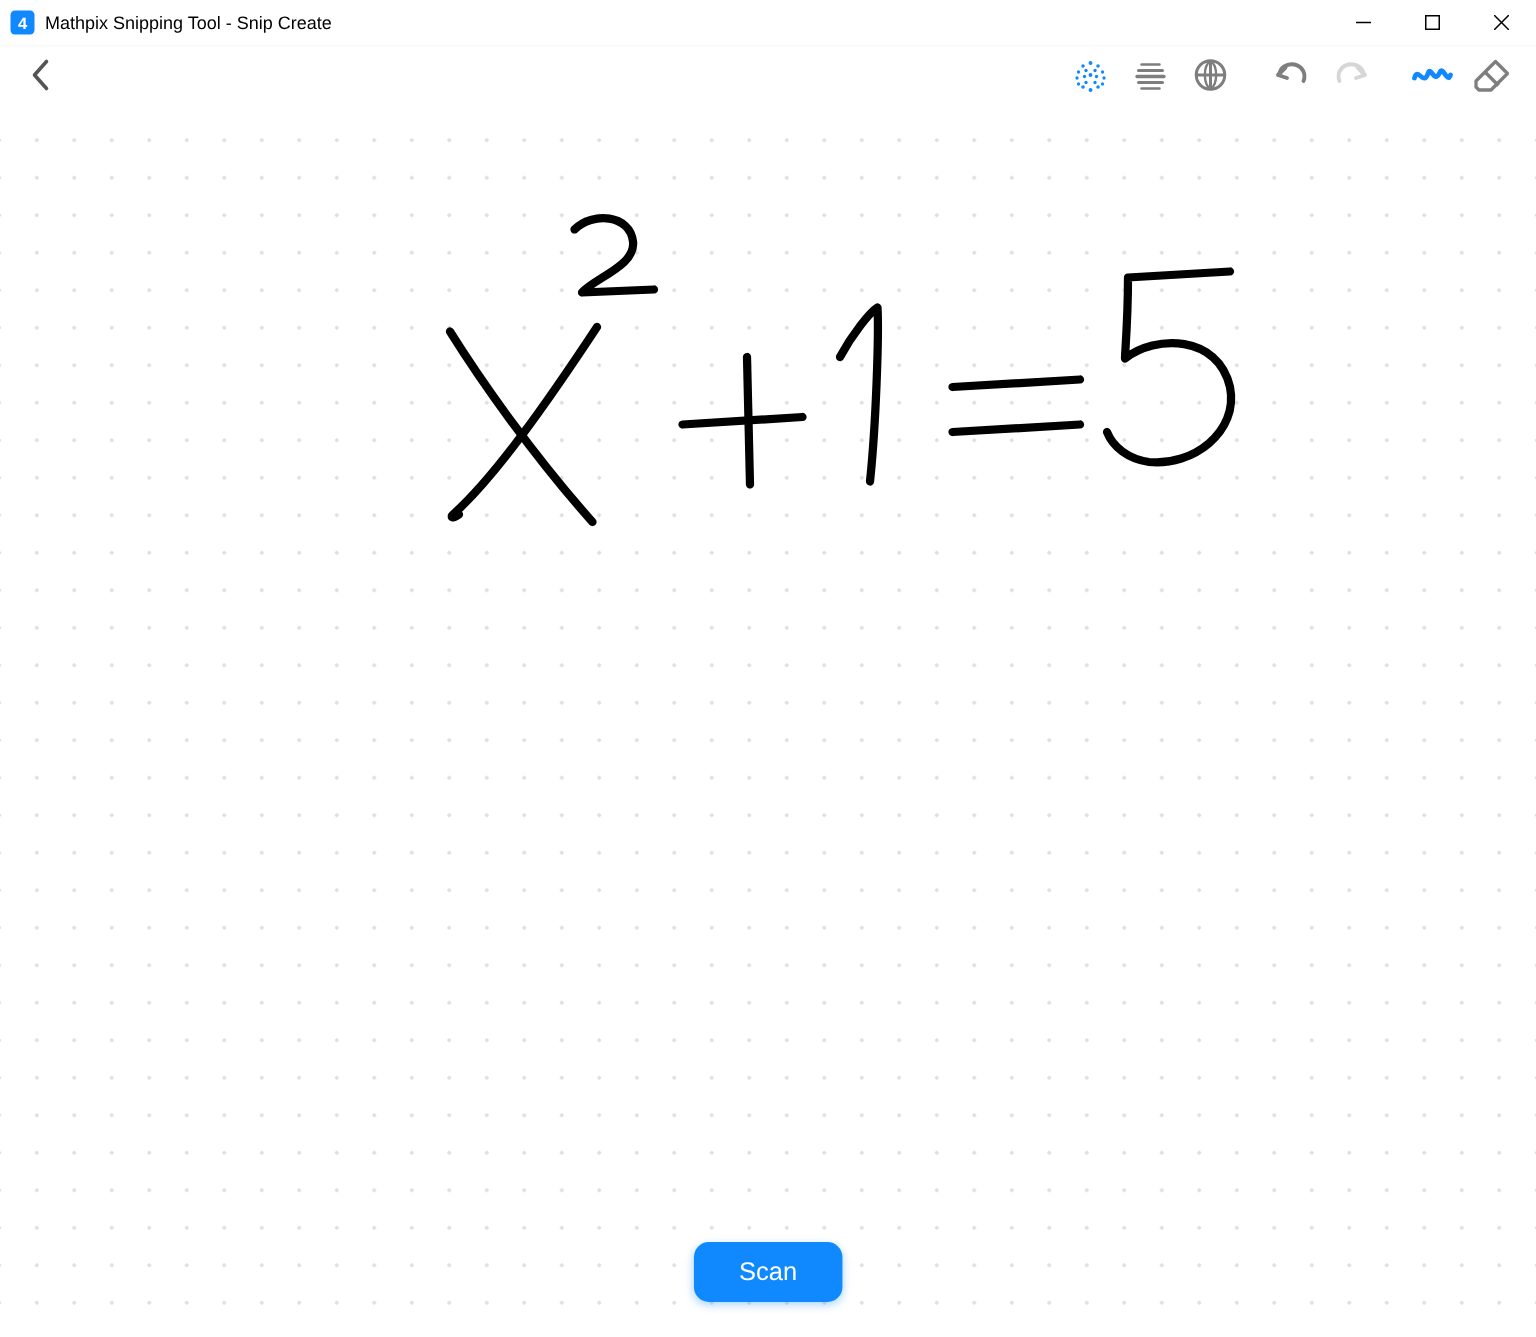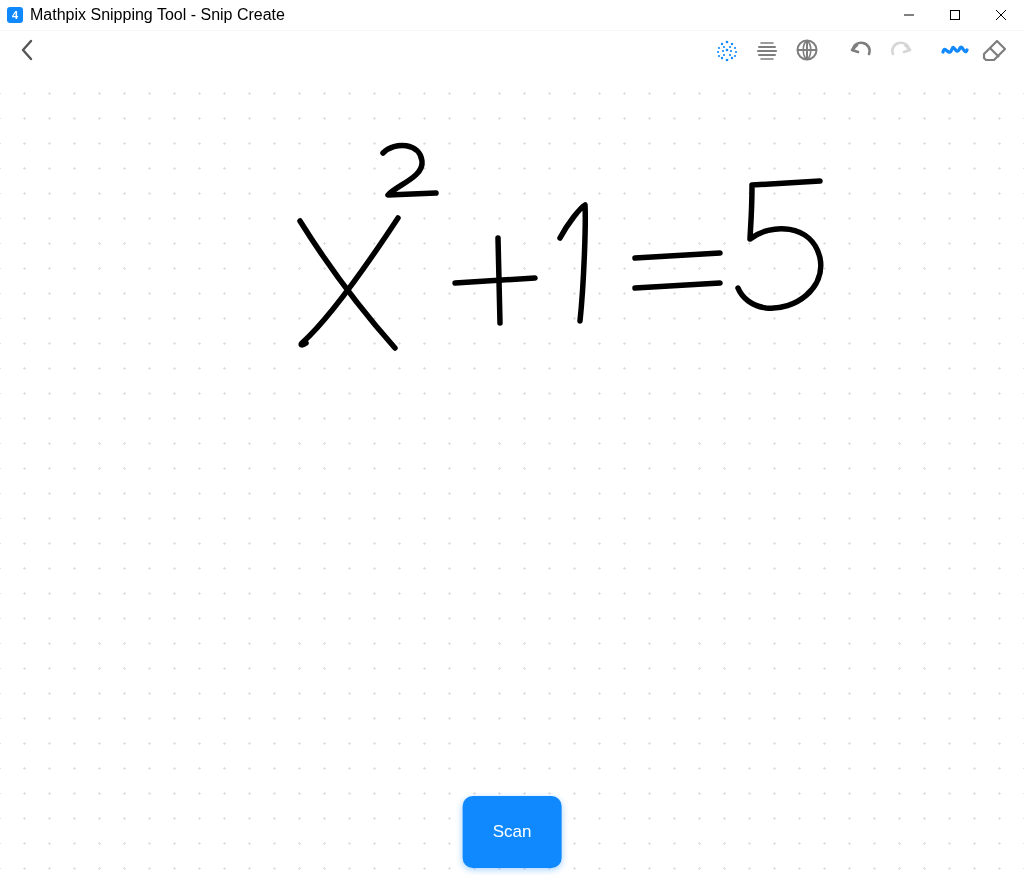--- a/index.html
+++ b/index.html
@@ -21,21 +21,21 @@
     background: #ffffff;
     border-bottom: 1px solid rgba(0,0,0,0.03);
     user-select: none;
   }
   .titlebar .app-icon {
     width: 18px; height: 18px;
     margin: 0 6px 0 6px;
     display: flex; align-items: center; justify-content: center;
   }
   .titlebar .title-text {
-    font-size: 16px;
+    font-size: 12px;
     color: #000;
   }
   .titlebar .spacer { flex: 1; }
   .winbtn {
     width: 46px; height: 30px;
     display: flex; align-items: center; justify-content: center;
     color: #000;
   }
 
   
@@ -86,21 +86,21 @@
 
   
   .scan-btn {
     position: absolute;
     left: 50%;
     transform: translateX(-50%);
     bottom: 24px;
     background: #1089FF;
     color: #fff;
     font-size: 17px;
-    padding: 26px 30px;
+    padding: 10px 30px;
     border-radius: 10px;
     border: none;
     box-shadow: 0 2px 6px rgba(16,137,255,0.35);
     cursor: pointer;
   }
 
 </style>
 </head>
 <body>
 

